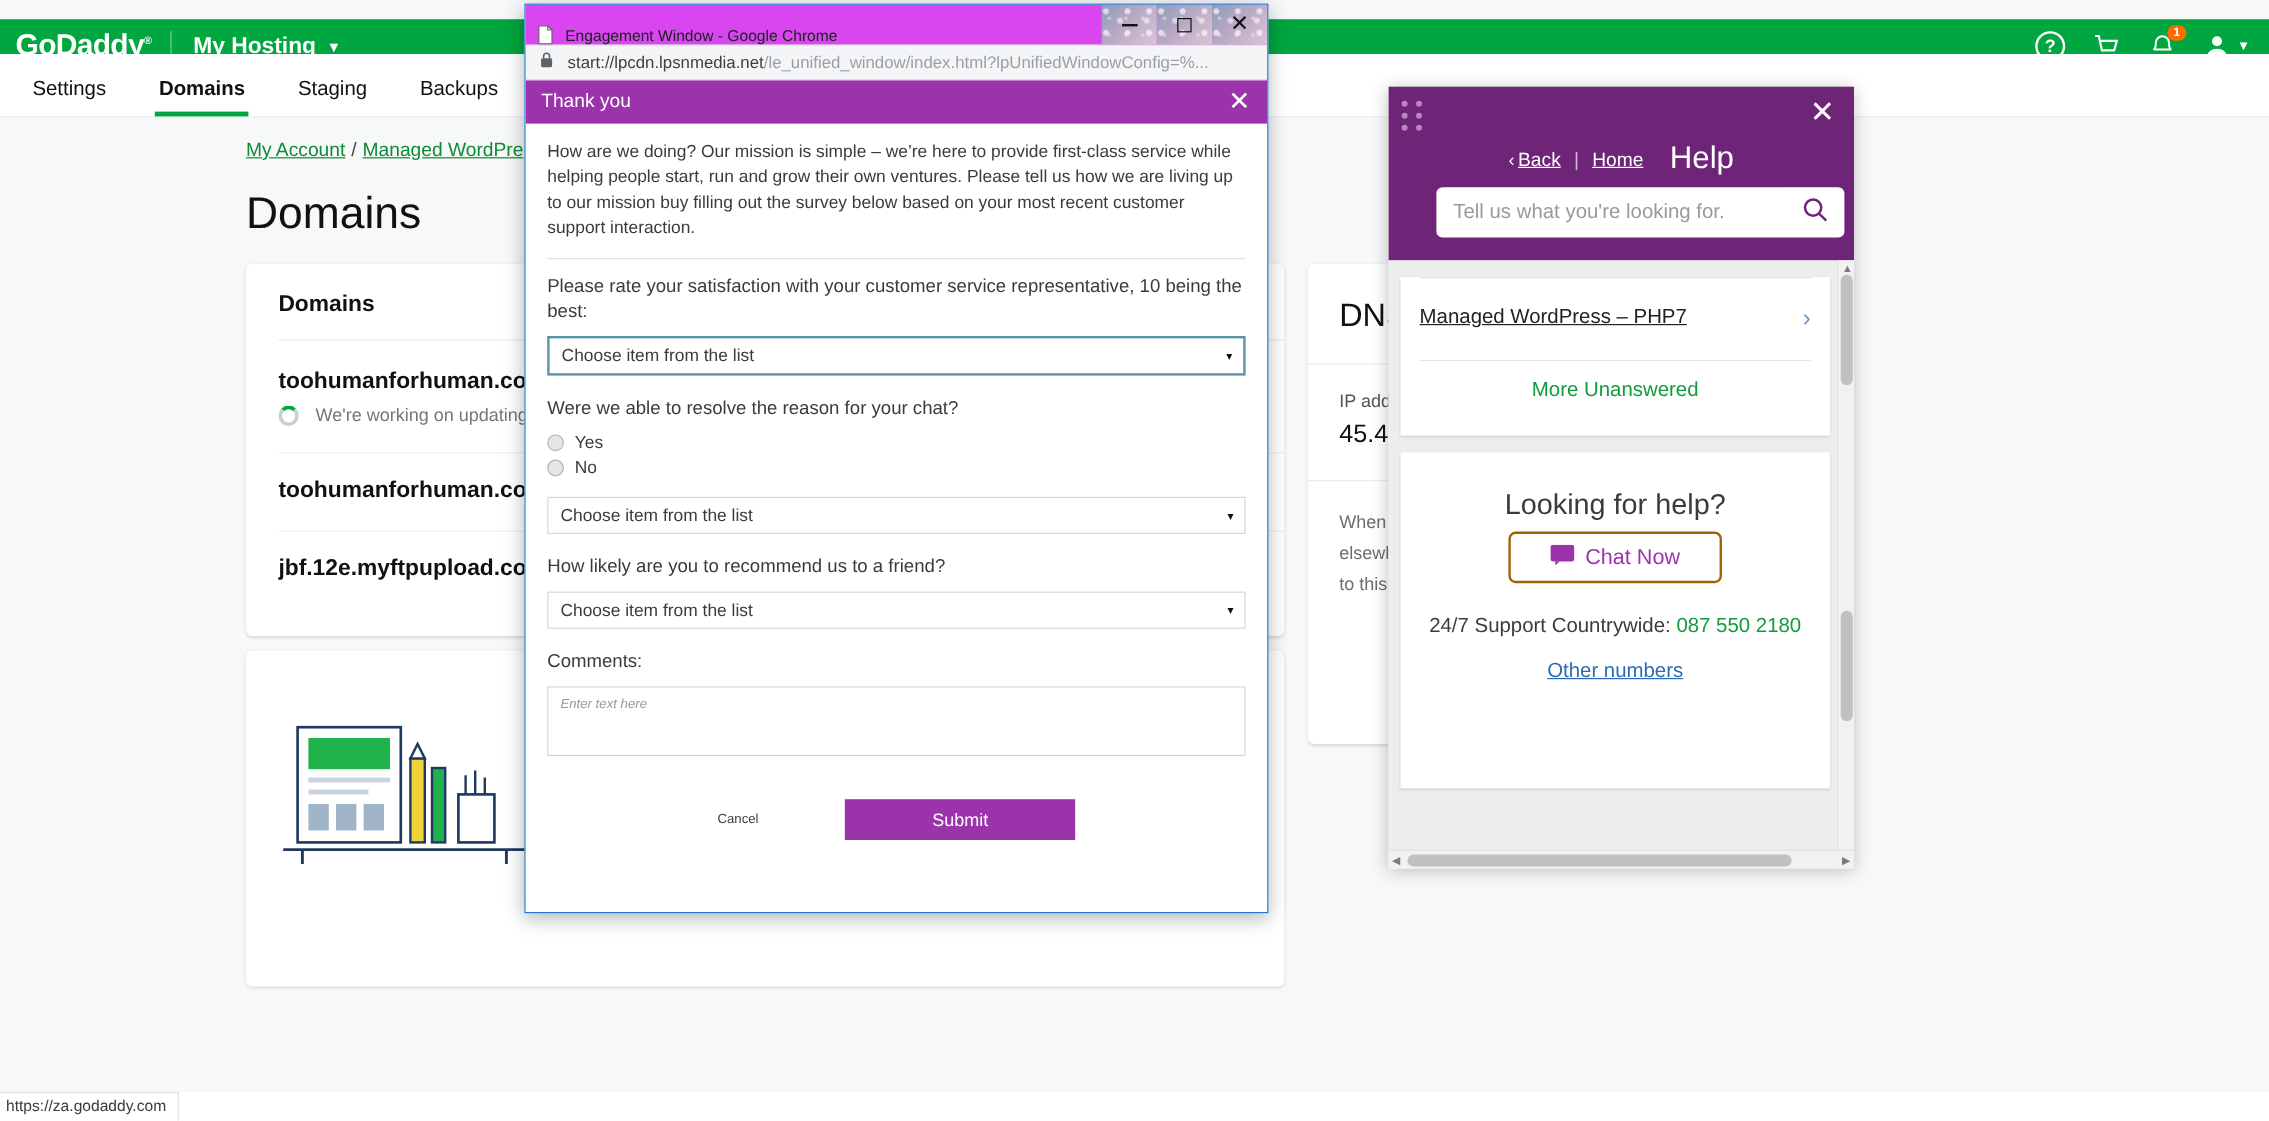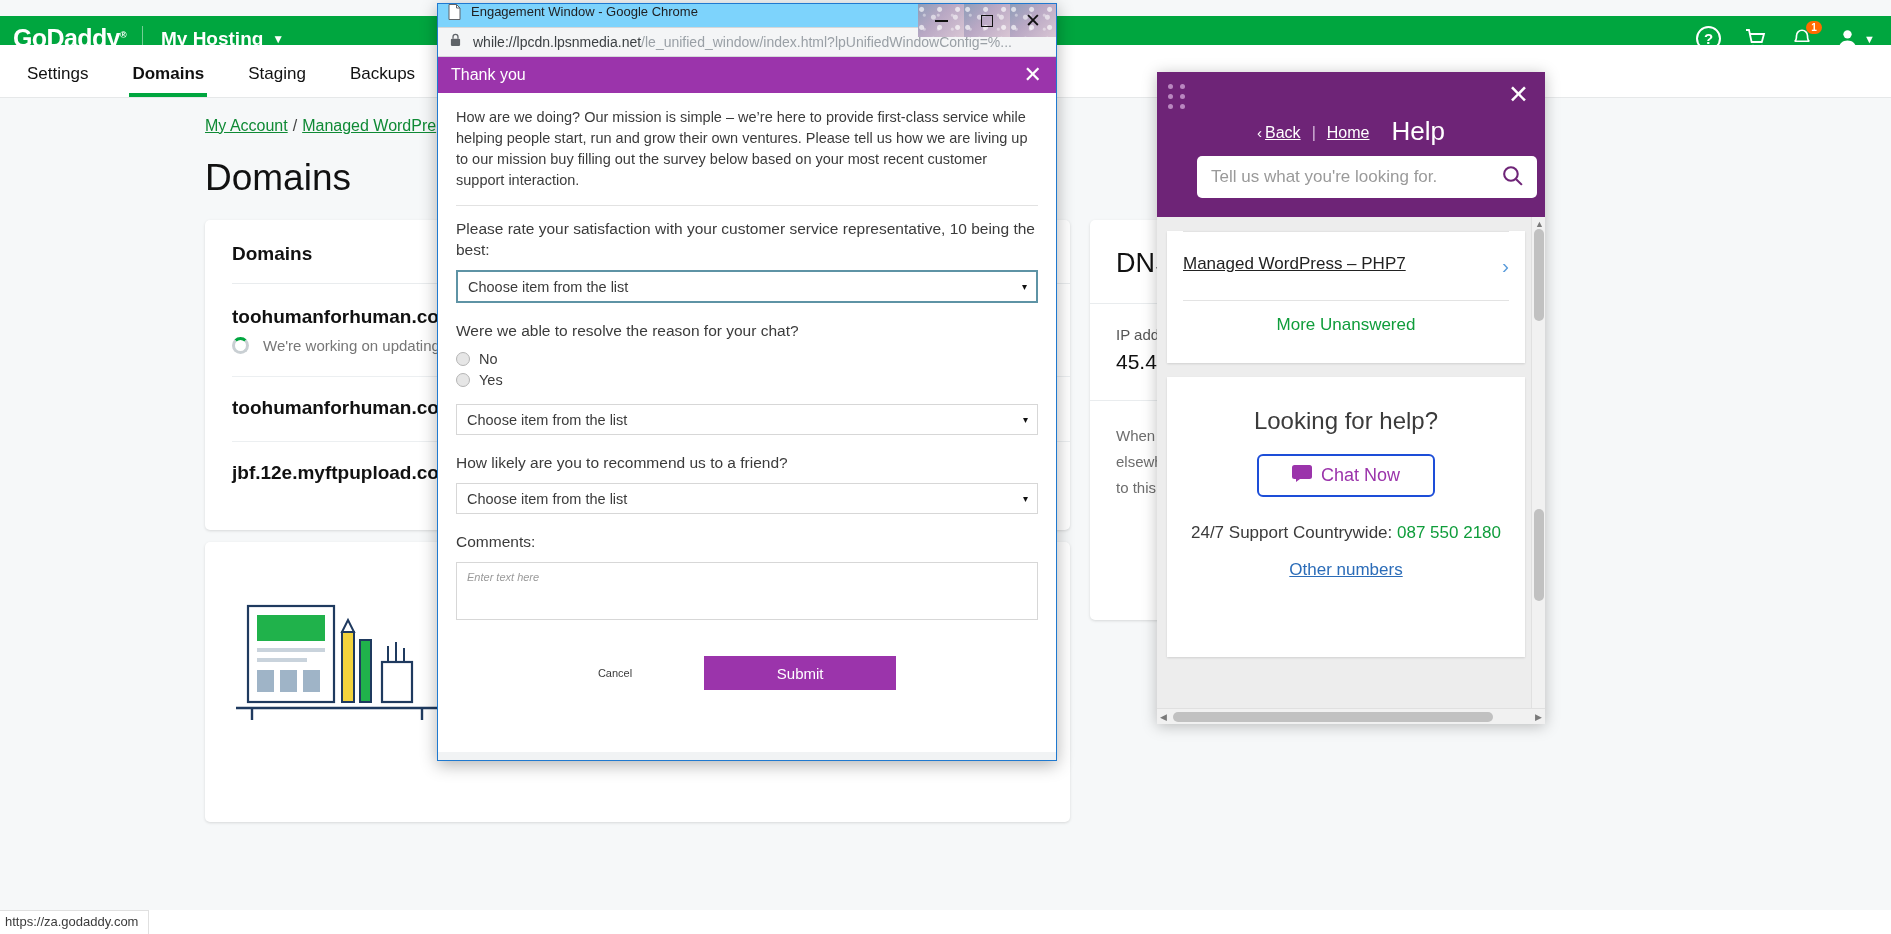--- a/index.html
+++ b/index.html
@@ -91,21 +91,21 @@
   .dns-note { font-size: 15px; color: #6d6d6d; padding: 0 26px; line-height: 26px; margin-top: 22px; }
 
   
   .chrome-win {
     position: absolute; left: 437px; top: 3px; width: 620px; height: 758px;
     background: #f1f3f4; border: 1px solid #1f79d0;
     box-shadow: 0 4px 16px rgba(0,0,0,.30);
     overflow: hidden;
   }
   .chrome-titlebar {
-    height: 23px; background: #7dd3fc; display: flex; align-items: flex-start;
+    height: 33px; background: #d946ef; display: flex; align-items: flex-end;
     position: relative;
   }
   .chrome-doc-icon { margin-left: 10px; width: 13px; height: 16px; position: relative; }
   .chrome-doc-icon svg { display: block; }
   .chrome-title { font-size: 13px; color: #202124; margin-left: 10px; }
   .chrome-wctrls { position: absolute; right: 0; top: 0; height: 33px; display: flex; }
   .wc {
     width: 46px; height: 33px; display: flex; align-items: center; justify-content: center;
     background-image:
       radial-gradient(circle at 20% 30%, rgba(255,255,255,.65) 0 2px, transparent 3px),
@@ -204,22 +204,22 @@
   .hc-link { font-size: 17px; color: #222; text-decoration: underline; cursor: pointer; }
   .hc-chev { color: #5c9ddb; font-size: 21px; }
   .hc-more { text-align: center; font-size: 17px; color: #0f9d3b; padding: 14px 0; cursor: pointer; }
   .help-card-bottom {
     position: absolute; left: 10px; top: 160px; width: 358px; height: 280px;
     background: #fff; box-shadow: 0 1px 2px rgba(0,0,0,.12); text-align: center;
   }
   .hb-title { font-size: 24px; color: #3b3b3b; padding-top: 30px; }
   .chat-btn {
     display: inline-flex; align-items: center; gap: 9px; justify-content: center;
-    margin-top: 19px; width: 178px; height: 43px;
-    border: 2px solid #1d4ed8; border-radius: 6px; background: #fff;
+    margin-top: 8px; width: 178px; height: 43px;
+    border: 2px solid #a16207; border-radius: 6px; background: #fff;
     color: #9b34ab; font-size: 18px; cursor: pointer; font-family: inherit;
   }
   .hb-support { font-size: 17px; color: #3b3b3b; margin-top: 22px; line-height: 27px; padding: 0 16px; }
   .hb-phone { color: #0f9d3b; }
   .hb-other { font-size: 17px; color: #2b6cb8; text-decoration: underline; margin-top: 14px; cursor: pointer; }
   .hscroll-v {
     position: absolute; right: 0; top: 0; width: 14px; height: 507px; background: #f1f1f1;
     border-left: 1px solid #e0e0e0;
   }
   .hscroll-v .thumb { position: absolute; left: 2px; width: 10px; background: #c1c1c1; border-radius: 5px; }
@@ -380,21 +380,21 @@
       </div>
     </div>
 
     <div class="chrome-urlbar">
       <span class="lock">
         <svg width="11" height="14" viewBox="0 0 12 15" fill="#5f6368">
           <rect x="1" y="6" width="10" height="8" rx="1.3"></rect>
           <path d="M3.3 6V4a2.7 2.7 0 0 1 5.4 0v2" fill="none" stroke="#5f6368" stroke-width="1.4"></path>
         </svg>
       </span>
-      <span class="url-text"><span class="host">while://</span><span class="host">lpcdn.lpsnmedia.net</span><span>/le_unified_window/index.html?lpUnifiedWindowConfig=%...</span></span>
+      <span class="url-text"><span class="host">start://</span><span class="host">lpcdn.lpsnmedia.net</span><span>/le_unified_window/index.html?lpUnifiedWindowConfig=%...</span></span>
     </div>
 
     <div class="survey">
       <div class="survey-header">
         <span class="st">Thank you</span>
         <span class="survey-x">✕</span>
       </div>
 
       <div class="survey-intro">How are we doing? Our mission is simple – we’re here to provide first-class service while helping people start, run and grow their own ventures. Please tell us how we are living up to our mission buy filling out the survey below based on your most recent customer support interaction.</div>
       <div class="survey-div"></div>
@@ -404,25 +404,25 @@
         <div class="q-label">Please rate your satisfaction with your customer service representative, 10 being the best:</div>
         <div class="sel focused">
           <span>Choose item from the list</span>
           <span class="arrow">▾</span>
         </div>
 
         <div class="q-label">Were we able to resolve the reason for your chat?</div>
         <div class="radios">
           <div class="radio-row">
             <span class="radio"></span>
-            <span class="radio-lbl">No</span>
+            <span class="radio-lbl">Yes</span>
           </div>
           <div class="radio-row">
             <span class="radio"></span>
-            <span class="radio-lbl">Yes</span>
+            <span class="radio-lbl">No</span>
           </div>
         </div>
 
         <div class="sel">
           <span>Choose item from the list</span>
           <span class="arrow">▾</span>
         </div>
 
         <div class="q-label">How likely are you to recommend us to a friend?</div>
         <div class="sel">

